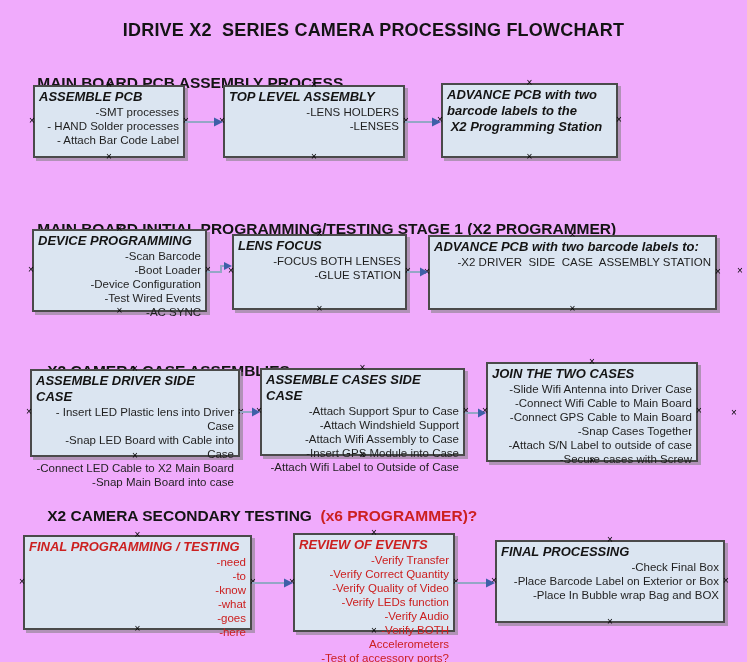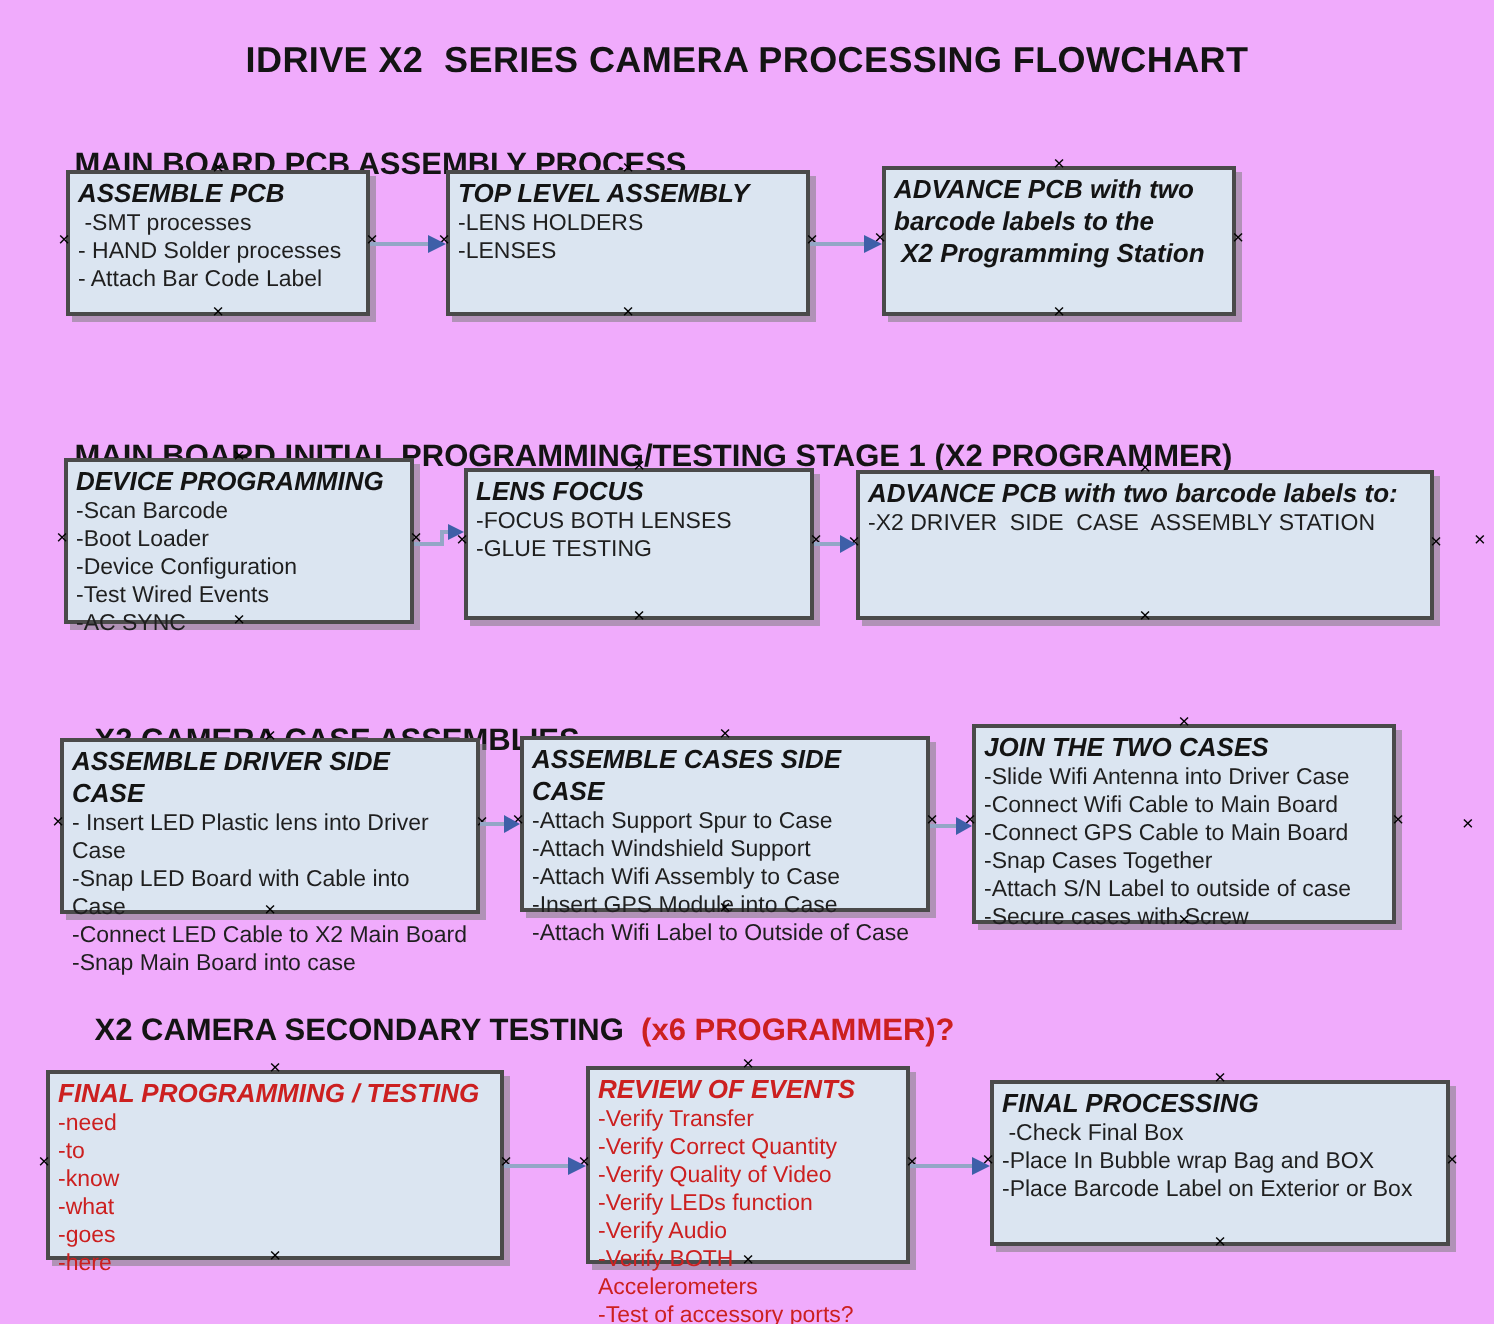--- a/index.html
+++ b/index.html
@@ -12,21 +12,21 @@
   }
   html,body{margin:0;padding:0;background:#ffffff;font-family:"Liberation Sans",sans-serif;}
   #stage{position:relative;width:747px;height:662px;background:#f0abfc;overflow:hidden;}
   .page-title{position:absolute;left:0;top:20px;width:747px;text-align:center;
     font-size:18px;font-weight:bold;color:var(--ink);letter-spacing:.2px;white-space:pre;}
   .sechead{position:absolute;font-size:15.5px;font-weight:bold;color:var(--ink);white-space:pre;text-align:center;}
   .sechead .redtxt{color:var(--red);margin-top:20px;}
   .box{position:absolute;background:var(--box-fill);border:2px solid var(--box-border);
     box-sizing:border-box;box-shadow:3px 3px 0 rgba(125,125,125,.55);padding:2px 4px 0 4px;}
   .btitle{font-size:13px;font-weight:bold;color:var(--ink);line-height:16px;white-space:pre-wrap;font-style:italic;}
-  .bitem{font-size:11.5px;color:#1f1f1f;line-height:14px;white-space:pre-wrap;}
+  .bitem{font-size:11.5px;color:#1f1f1f;line-height:14px;white-space:pre-wrap;text-align:right;}
   .red .btitle,.red .bitem{color:var(--red);}
   .h{position:absolute;font-size:10px;line-height:10px;width:10px;height:10px;text-align:center;
      color:#000;font-weight:400;pointer-events:none;}
   .ht{top:-7px;left:50%;margin-left:-5px;}
   .hb{bottom:-6px;left:50%;margin-left:-5px;}
   .hl{left:-8px;top:50%;margin-top:-6px;}
   .hr{right:-8px;top:50%;margin-top:-6px;}
   .arrow{position:absolute;overflow:visible;}
   .arrow line,.arrow path{stroke:var(--arrow-line);stroke-width:2;fill:none;}
   .arrow polygon{fill:var(--arrow-head);}
@@ -90,21 +90,21 @@
     <div class="bitem">-Test Wired Events</div>
     <div class="bitem">-AC SYNC</div>
   <span class="h ht">×</span>
       <span class="h hb">×</span>
       <span class="h hl">×</span>
       <span class="h hr">×</span>
     </div>
   <div class="box" style="left:232px;top:234px;width:175px;height:76px">
     <div class="btitle">LENS FOCUS</div>
     <div class="bitem">-FOCUS BOTH LENSES</div>
-    <div class="bitem">-GLUE TESTING</div>
+    <div class="bitem">-GLUE STATION</div>
   <span class="h ht">×</span>
       <span class="h hb">×</span>
       <span class="h hl">×</span>
       <span class="h hr">×</span>
     </div>
   <div class="box" style="left:428px;top:235px;width:289px;height:75px">
     <div class="btitle">ADVANCE PCB with two barcode labels to:</div>
     <div class="bitem">-X2 DRIVER  SIDE  CASE  ASSEMBLY STATION</div>
   <span class="h ht">×</span>
       <span class="h hb">×</span>
@@ -196,22 +196,22 @@
     <div class="bitem">-Verify BOTH Accelerometers</div>
     <div class="bitem">-Test of accessory ports?</div>
   <span class="h ht">×</span>
       <span class="h hb">×</span>
       <span class="h hl">×</span>
       <span class="h hr">×</span>
     </div>
   <div class="box" style="left:495px;top:540px;width:230px;height:83px">
     <div class="btitle">FINAL PROCESSING</div>
     <div class="bitem"> -Check Final Box</div>
+    <div class="bitem">-Place Barcode Label on Exterior or Box</div>
     <div class="bitem">-Place In Bubble wrap Bag and BOX</div>
-    <div class="bitem">-Place Barcode Label on Exterior or Box</div>
   <span class="h ht">×</span>
       <span class="h hb">×</span>
       <span class="h hl">×</span>
       <span class="h hr">×</span>
     </div>
   <svg class="arrow" style="left:252px;top:577px" width="41" height="12">
     <line x1="0" y1="6" x2="32" y2="6"></line>
       <polygon points="32,1.5 41,6 32,10.5"></polygon>
   </svg>
   <svg class="arrow" style="left:455px;top:577px" width="40" height="12">

